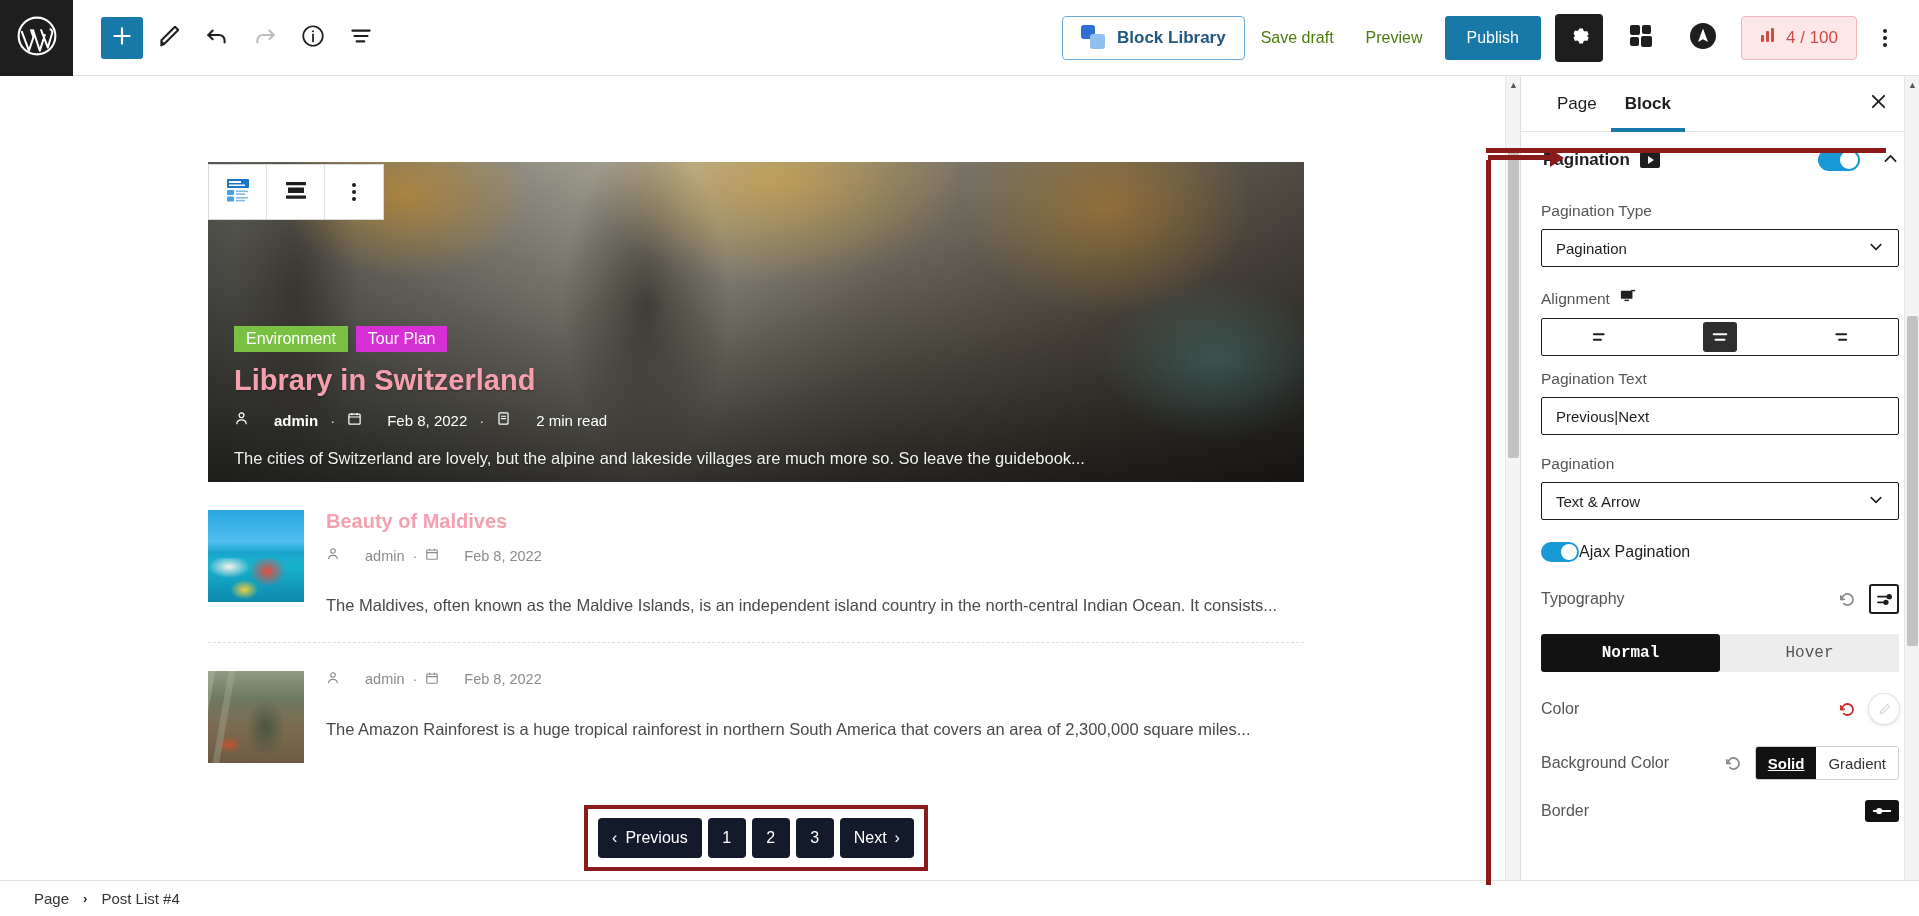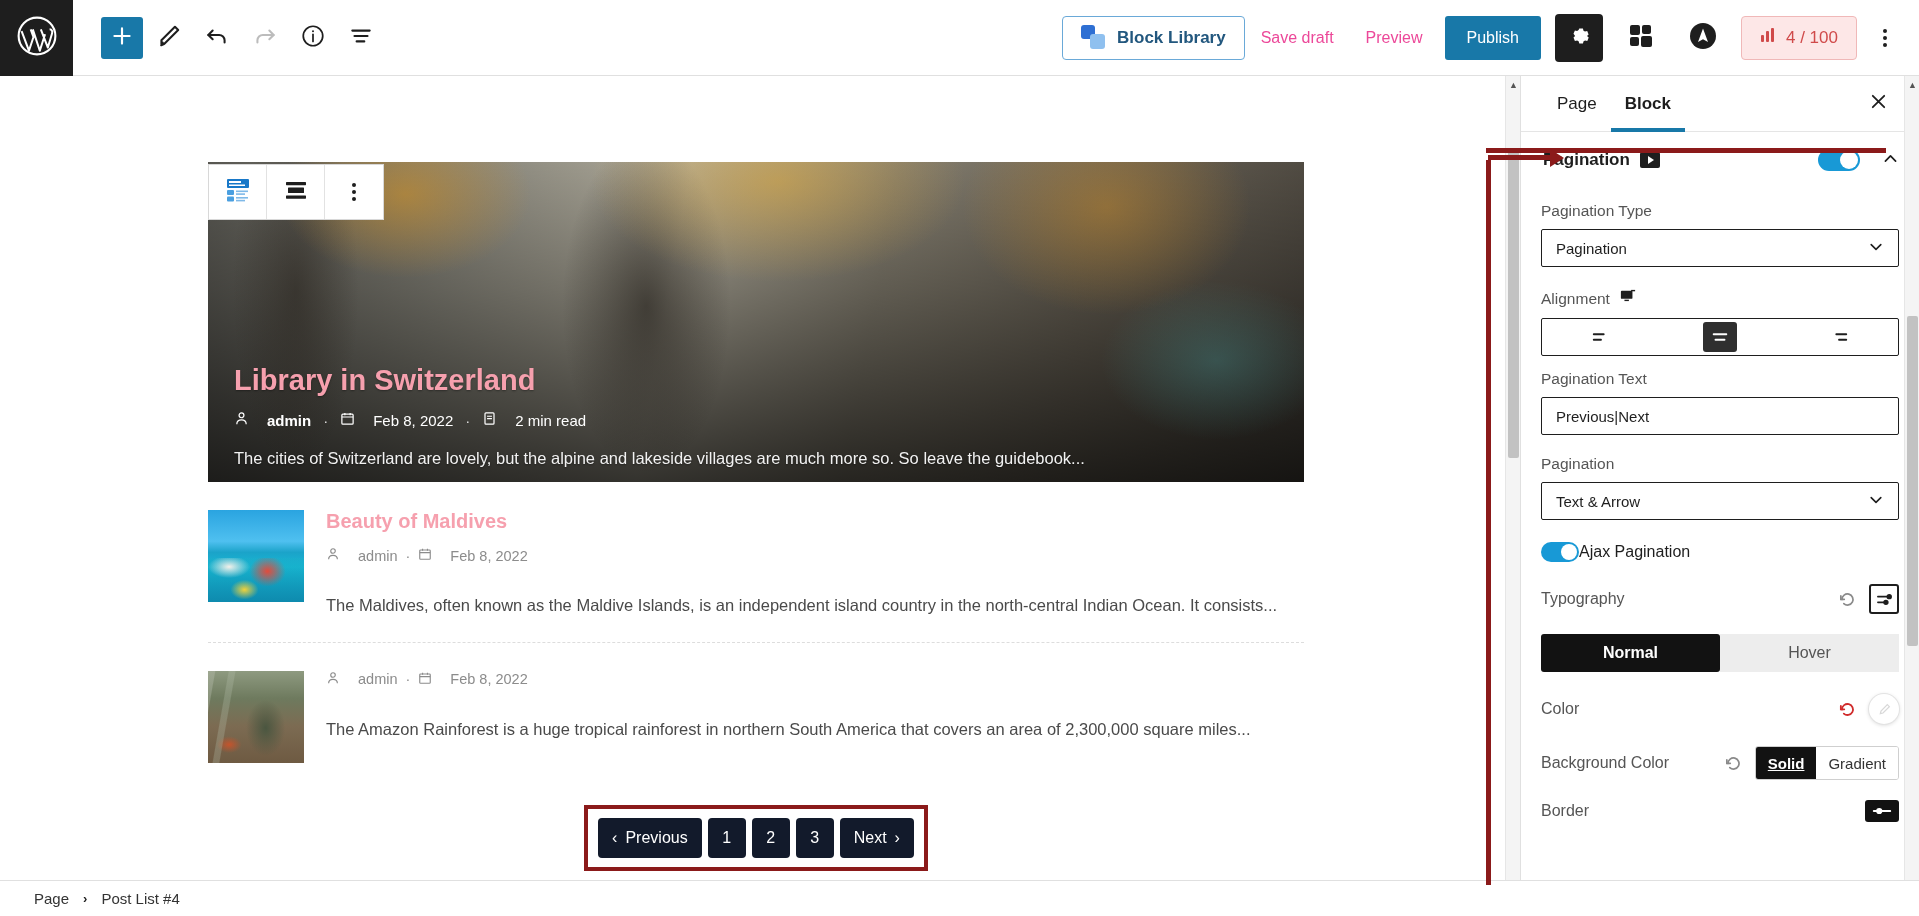--- a/index.html
+++ b/index.html
@@ -38,21 +38,21 @@
     border: 1px solid #6aa9d8; border-radius: 4px;
     height: 44px; padding: 0 18px; background: #fff; cursor: pointer;
     font-size: 17px; font-weight: 700; color: #22577e;
   }
   .bl-icon { position: relative; width: 26px; height: 26px; flex: none; }
   .bl-icon i { position: absolute; display: block; border-radius: 3px; }
   .bl-icon i.a { width: 14px; height: 14px; background: #2e6fd3; left: 0; top: 0; }
   .bl-icon i.b { width: 15px; height: 15px; background: #8fc0ef; left: 9px; top: 9px; }
   .link-btn {
     background: transparent; border: none; cursor: pointer;
-    font-size: 16px; color: #ec4899; padding: 0 16px; height: 44px;
+    font-size: 16px; color: #4d7c0f; padding: 0 16px; height: 44px;
   }
   .publish-btn {
     background: #1878a8; color: #fff; border: none; border-radius: 3px;
     height: 44px; padding: 0 22px; font-size: 16px; cursor: pointer; margin-left: 6px;
   }
   .sq-btn {
     width: 48px; height: 48px; border-radius: 4px; border: none; cursor: pointer;
     display: flex; align-items: center; justify-content: center; margin-left: 14px;
     background: transparent;
   }
@@ -112,21 +112,21 @@
   .tags { display: flex; gap: 8px; margin-bottom: 12px; }
   .tag { padding: 4px 12px; font-size: 16px; color: #fff; }
   .tag.green { background: #7ac143; }
   .tag.magenta { background: #d62fd6; }
   .hero-title {
     font-size: 29px; font-weight: 700; color: #f6a0ae; margin-bottom: 14px;
     text-shadow: 0 1px 2px rgba(0,0,0,0.35);
   }
   .meta-row { display: flex; align-items: center; gap: 9px; color: #fff; font-size: 15px; }
   .meta-row .sep { color: #ddd; margin: 0 3px; }
-  .meta-item { display: flex; align-items: center; gap: 18px; }
+  .meta-item { display: flex; align-items: center; gap: 25px; }
   .meta-item.bold { font-weight: 700; }
   .hero-excerpt {
     margin-top: 20px; color: #f2f2f2; font-size: 16.5px;
     text-shadow: 0 1px 2px rgba(0,0,0,0.4);
   }
 
   
   .post-item {
     display: flex; gap: 22px; margin: 0 0 0 208px; width: 1096px; padding: 28px 0 24px 0;
   }
@@ -254,21 +254,21 @@
   }
   .color-swatch {
     width: 30px; height: 30px; border-radius: 50%; background: #fff;
     box-shadow: 0 0 0 1px #e3e3e3, 0 1px 4px rgba(0,0,0,0.18);
     display: flex; align-items: center; justify-content: center; cursor: pointer;
   }
   .nh-tabs { display: flex; margin-top: 20px; height: 38px; }
   .nh-tab {
     flex: 1; display: flex; align-items: center; justify-content: center;
     font-size: 16px; cursor: pointer; background: #ededed; color: #555;
-    border: none; font-family: Liberation Sans, sans-serif;
+    border: none; font-family: Liberation Mono, monospace;
   }
   .nh-tab.active { background: #121212; color: #fff; font-weight: 700; border-radius: 3px; }
   .solid-grad {
     border: 1px solid #cfcfcf; border-radius: 3px; display: flex; height: 34px; overflow: hidden;
   }
   .sg-opt {
     padding: 0 12px; display: flex; align-items: center; font-size: 15px; cursor: pointer;
     background: #fff; color: #333; border: none; font-family: inherit;
   }
   .sg-opt.active { background: #121212; color: #fff; font-weight: 700; text-decoration: underline; }
@@ -467,20 +467,24 @@
             <span></span>
             <span></span>
             <span></span>
           </span>
       </div>
     </div>
 
     <div class="hero">
       <div class="hero-bg"></div>
       <div class="hero-content">
+        <div class="tags">
+          <span class="tag green">Environment</span>
+          <span class="tag magenta">Tour Plan</span>
+        </div>
         <div class="hero-title">Library in Switzerland</div>
         <div class="meta-row">
           <span class="meta-item bold">
             <span>
               <svg width="15" height="15" viewBox="0 0 16 16" fill="none" stroke="#fff" stroke-width="1.3">
                 <circle cx="8" cy="4.6" r="2.6"></circle>
                   <path d="M3 14c0-2.8 2.2-4.5 5-4.5s5 1.7 5 4.5"></path>
               </svg>
             </span>
             <span>admin</span>

